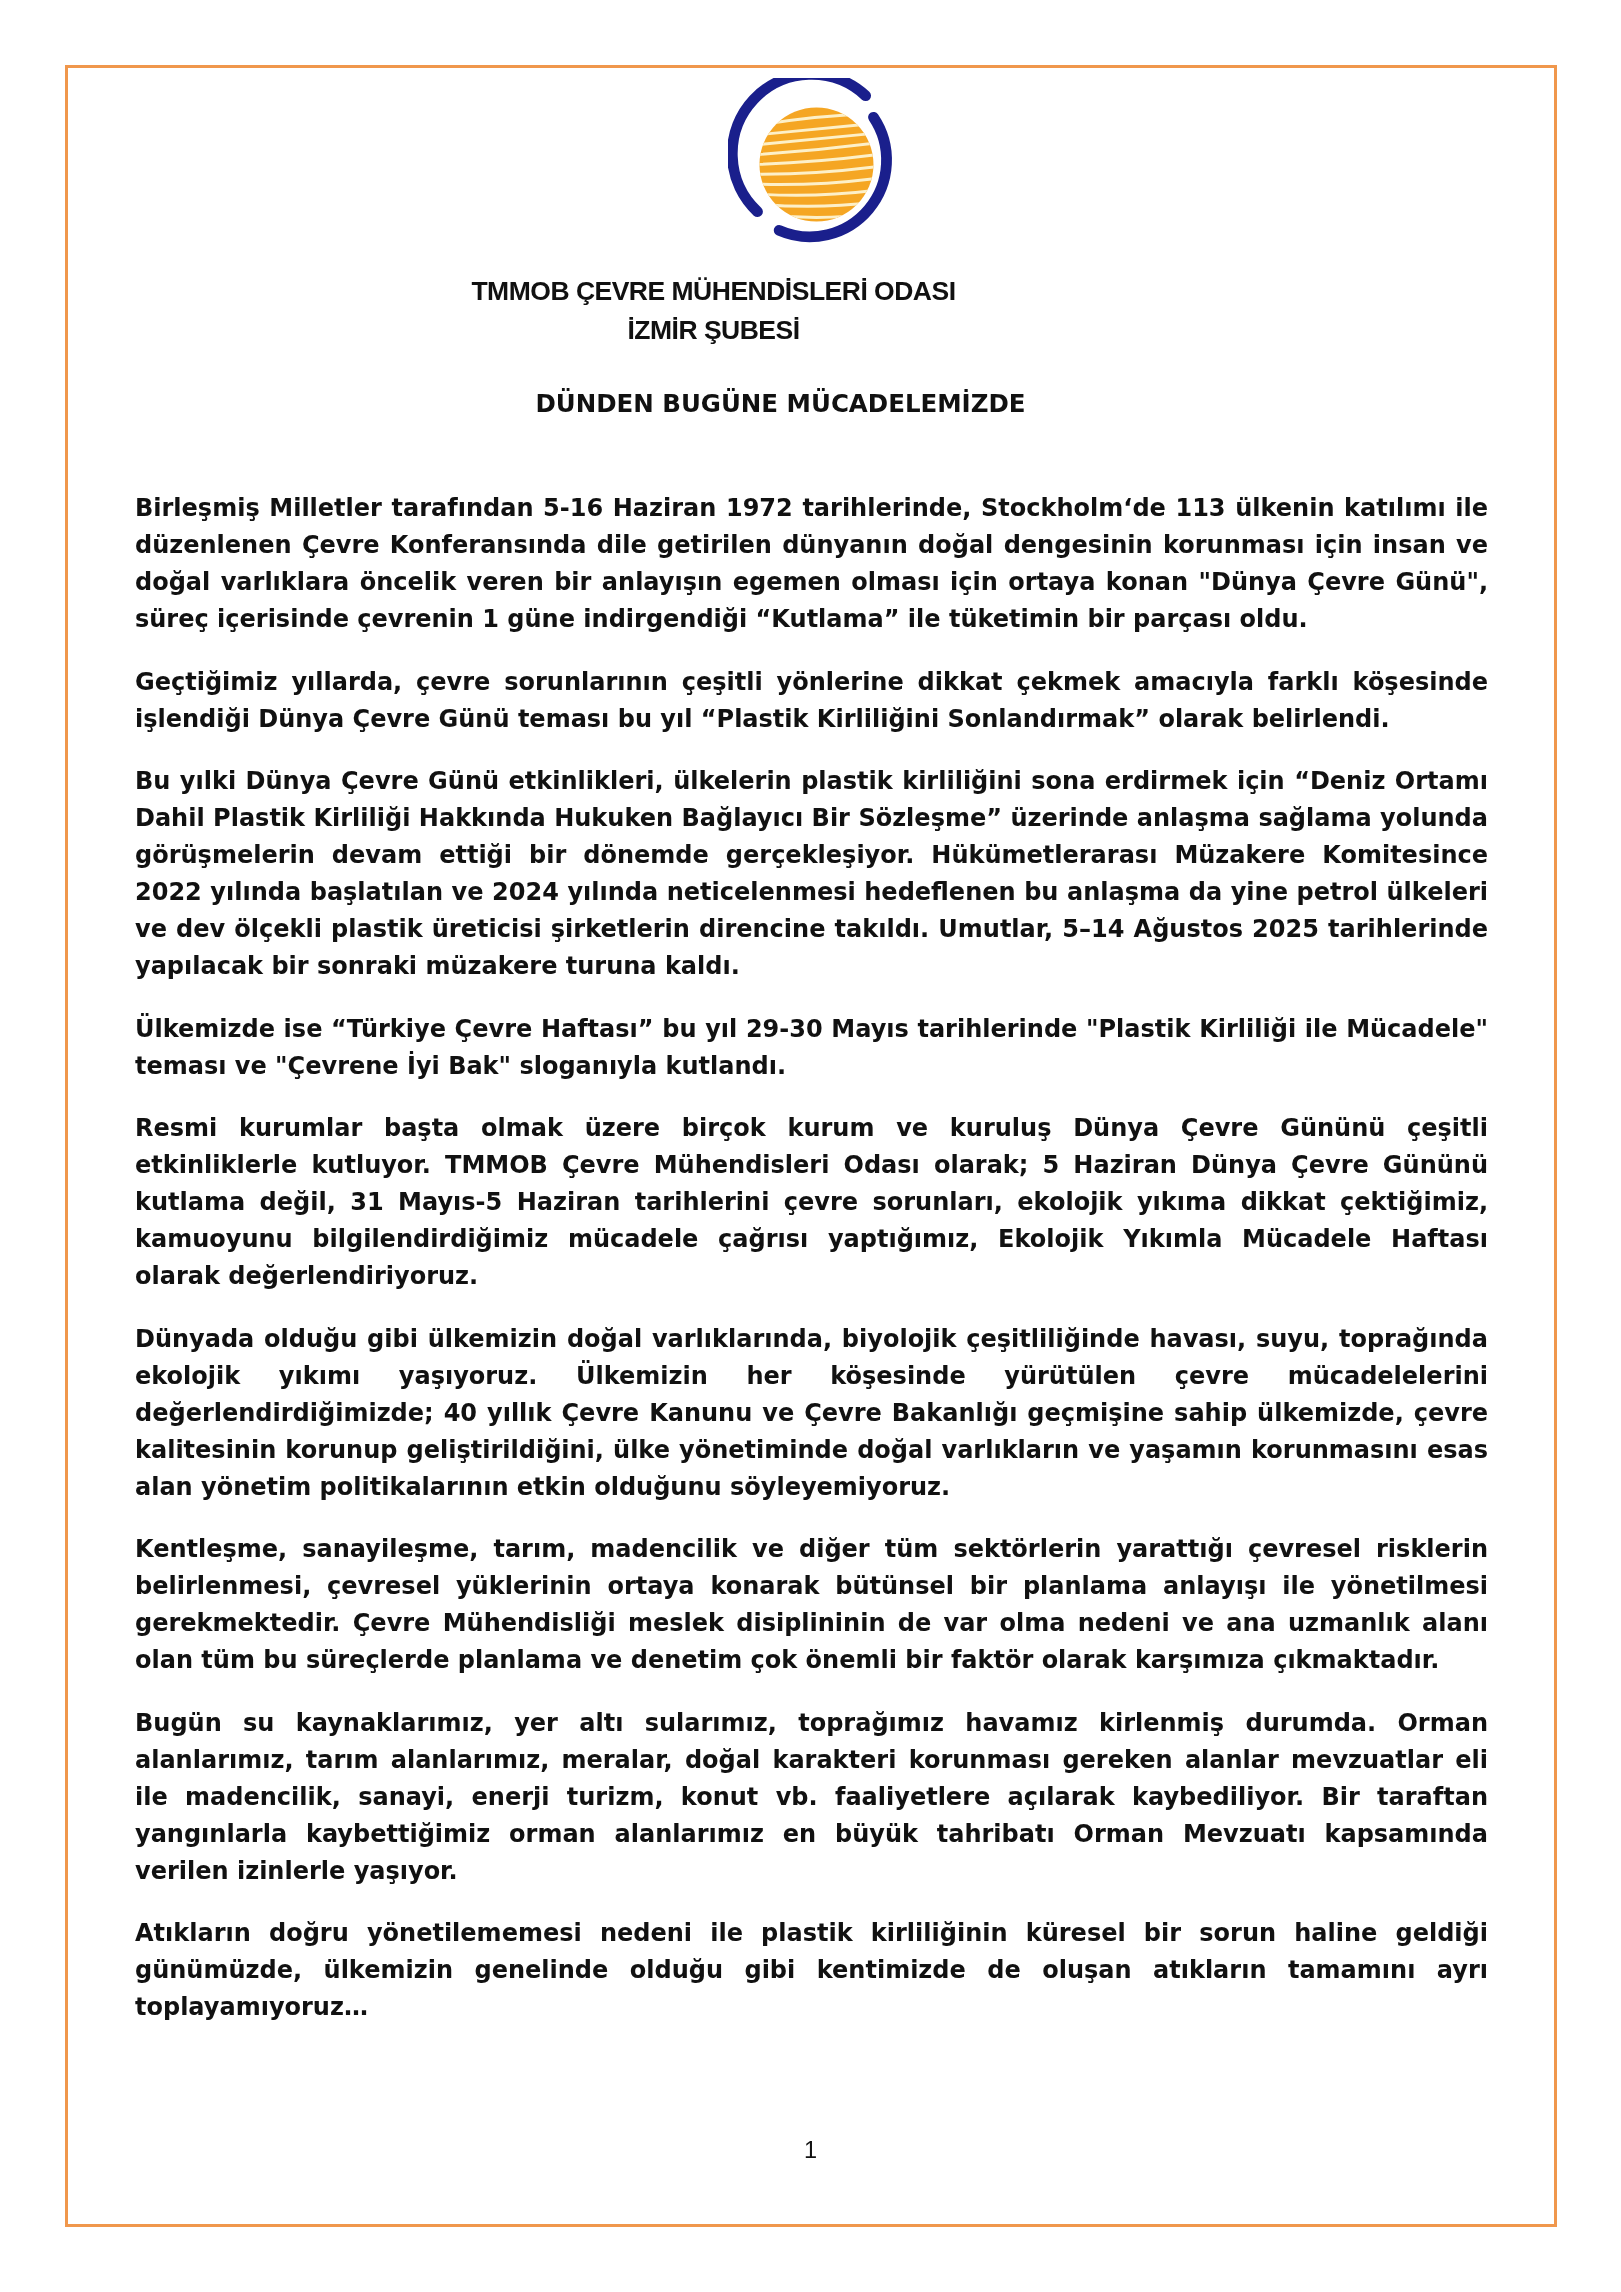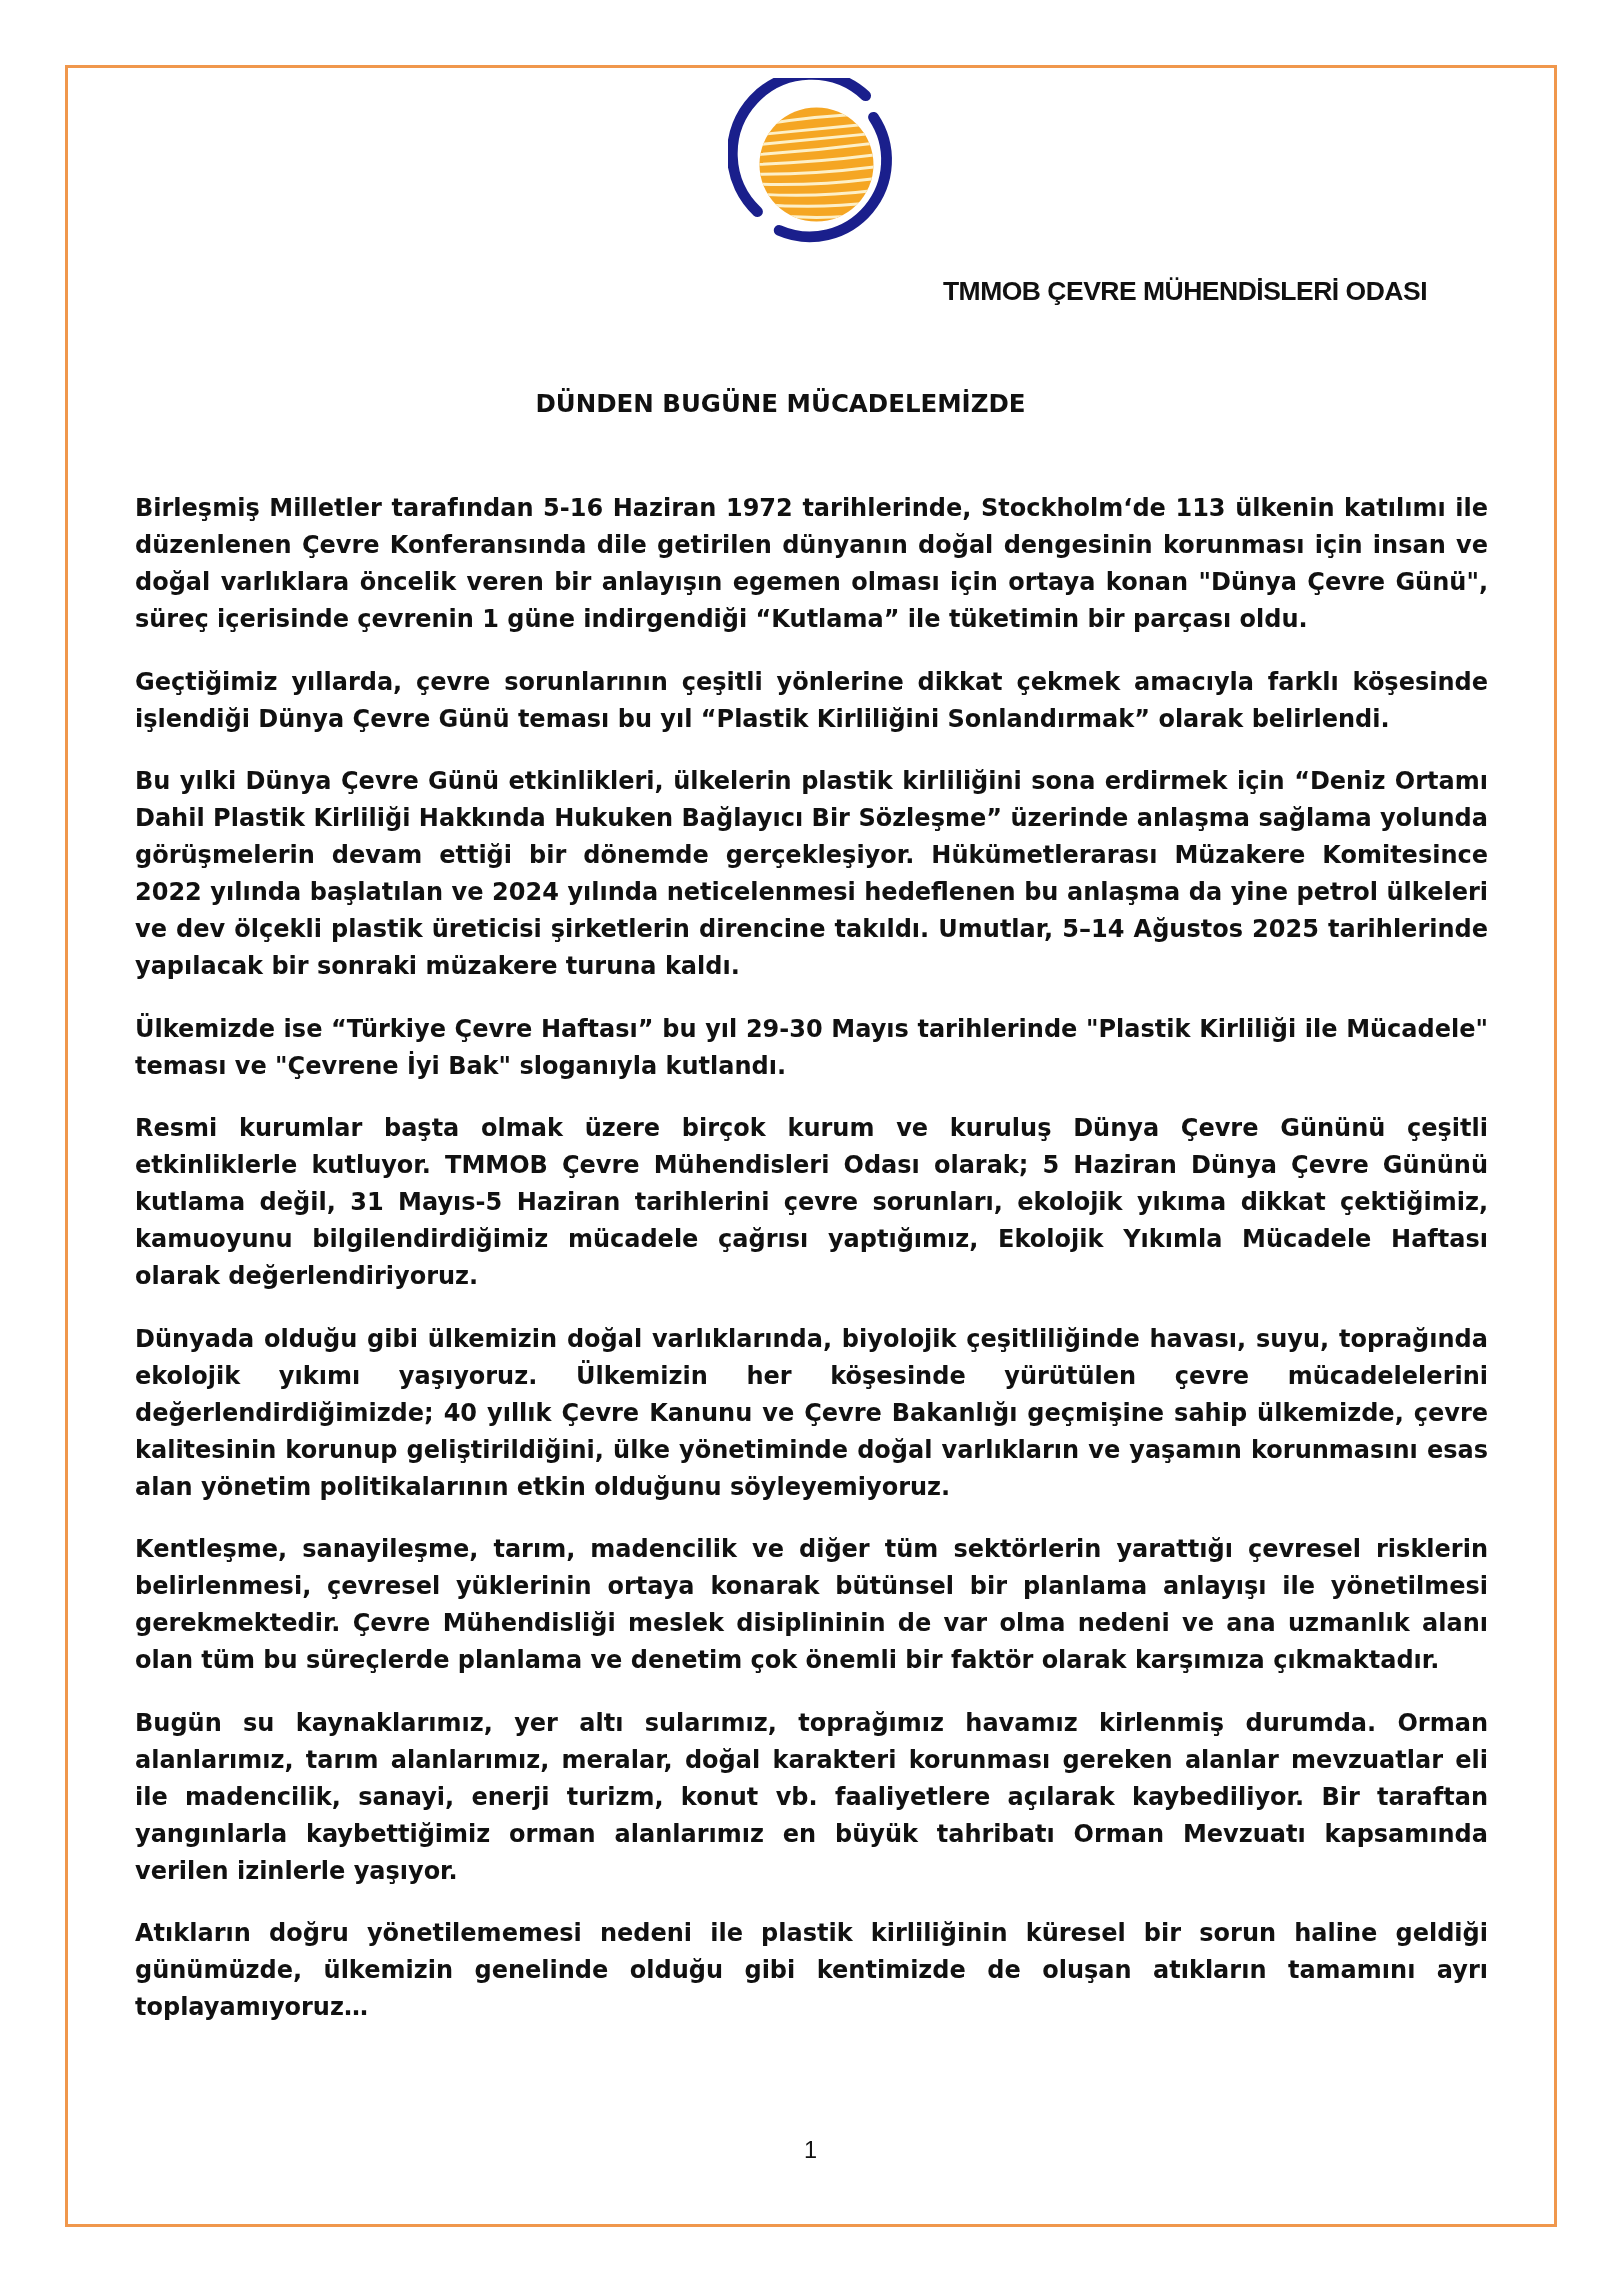--- a/index.html
+++ b/index.html
@@ -3,21 +3,21 @@
 <meta charset="utf-8">
 <style>
   html, body { margin: 0; padding: 0; background: #ffffff; }
   body { width: 1621px; height: 2293px; position: relative; overflow: hidden; }
   .frame {
     position: absolute; left: 65px; top: 65px; width: 1492px; height: 2162px;
     border: 3.9px solid #f0974c; box-sizing: border-box;
   }
   .logo { position: absolute; left: 728px; top: 78px; width: 173px; height: 173px; }
   .org {
-    position: absolute; left: 0; width: 1427px; top: 272px; text-align: right;
+    position: absolute; left: 0; width: 1427px; top: 272px; text-align: center;
     font-family: "Liberation Sans", sans-serif; font-weight: bold; font-size: 26.5px;
     line-height: 39px; color: #111; letter-spacing: -0.5px;
   }
   .headline {
     position: absolute; left: 0; width: 1561px; top: 385px; text-align: center;
     font-family: "DejaVu Sans", sans-serif; font-weight: bold; font-size: 24.5px;
     line-height: 37px; color: #111;
   }
   .body {
     position: absolute; left: 135px; width: 1353px; top: 490px;
@@ -55,20 +55,21 @@
       <path d="M 28 108 Q 90 110 152 102"></path>
       <path d="M 28 118 Q 90 122 152 114"></path>
       <path d="M 28 128 Q 90 134 152 126"></path>
       <path d="M 30 138 Q 90 146 150 138"></path>
     </g>
   </svg>
 </div>
 
 <div class="org">
   <div>TMMOB ÇEVRE MÜHENDİSLERİ ODASI</div>
+  <div>İZMİR ŞUBESİ</div>
 </div>
 
 <div class="headline">
   <div>DÜNDEN BUGÜNE MÜCADELEMİZDE</div>
 </div>
 
 <div class="body">
   <p>Birleşmiş Milletler tarafından 5-16 Haziran 1972 tarihlerinde, Stockholm‘de 113 ülkenin katılımı ile düzenlenen Çevre Konferansında dile getirilen dünyanın doğal dengesinin korunması için insan ve doğal varlıklara öncelik veren bir anlayışın egemen olması için ortaya konan "Dünya Çevre Günü", süreç içerisinde çevrenin 1 güne indirgendiği “Kutlama” ile tüketimin bir parçası oldu.</p>
   <p>Geçtiğimiz yıllarda, çevre sorunlarının çeşitli yönlerine dikkat çekmek amacıyla farklı köşesinde işlendiği Dünya Çevre Günü teması bu yıl “Plastik Kirliliğini Sonlandırmak” olarak belirlendi.</p>
   <p>Bu yılki Dünya Çevre Günü etkinlikleri, ülkelerin plastik kirliliğini sona erdirmek için “Deniz Ortamı Dahil Plastik Kirliliği Hakkında Hukuken Bağlayıcı Bir Sözleşme” üzerinde anlaşma sağlama yolunda görüşmelerin devam ettiği bir dönemde gerçekleşiyor. Hükümetlerarası Müzakere Komitesince 2022 yılında başlatılan ve 2024 yılında neticelenmesi hedeflenen bu anlaşma da yine petrol ülkeleri ve dev ölçekli plastik üreticisi şirketlerin direncine takıldı. Umutlar, 5–14 Ağustos 2025 tarihlerinde yapılacak bir sonraki müzakere turuna kaldı.</p>

